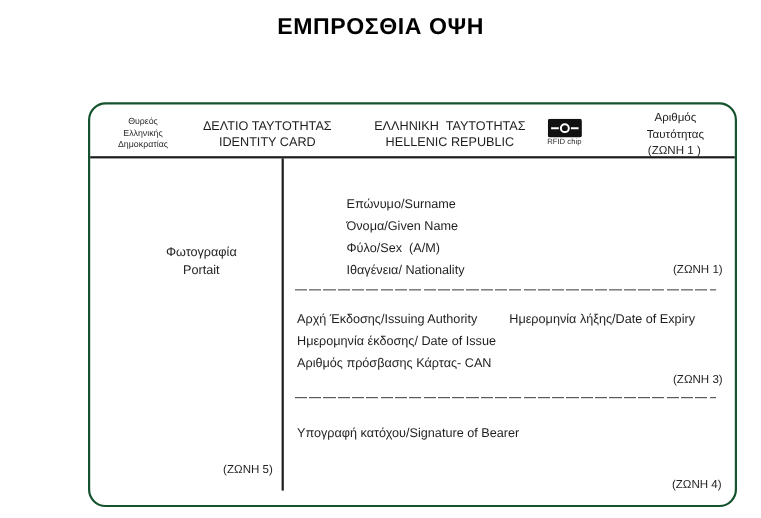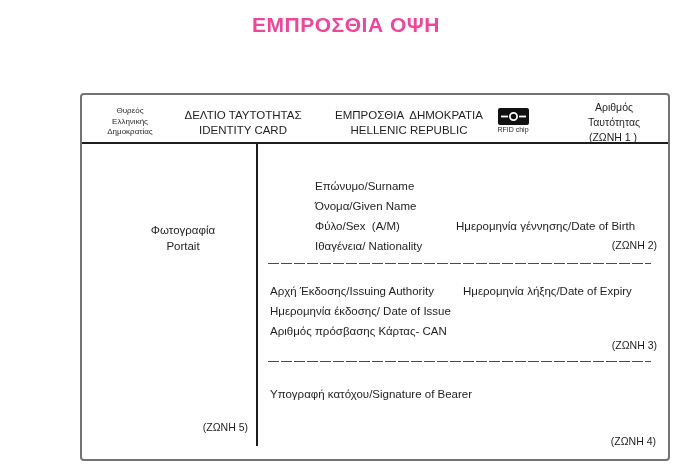--- a/index.html
+++ b/index.html
@@ -3,25 +3,25 @@
 <meta charset="utf-8">
 <style>
   html,body{margin:0;padding:0;background:#ffffff;}
   .page{
     position:relative;width:692px;height:471px;background:#ffffff;
     font-family:"Liberation Sans",sans-serif;color:#1f1f1f;overflow:hidden;
   }
   .pre{white-space:pre-wrap;}
   .title{
     position:absolute;top:13px;left:0;right:0;margin:0;text-align:center;
-    font-size:21px;font-weight:bold;color:#ec4899;letter-spacing:.5px;
+    font-size:21px;font-weight:bold;color:#000000;letter-spacing:.5px;
   }
   .card{
     position:absolute;left:80px;top:93px;width:586px;height:364px;
-    border:2px solid #737373;border-radius:4px;background:#fff;
+    border:2px solid #14532d;border-radius:16px;background:#fff;
   }
   .header{position:absolute;top:0;left:0;right:0;height:47px;border-bottom:2px solid #1c1c1c;}
   .hblock{position:absolute;text-align:center;}
   .emblem{left:8px;top:11px;width:80px;font-size:8px;line-height:10.5px;color:#2a2a2a;}
   .title-block{left:80px;top:13px;width:162px;font-size:11.5px;line-height:14.5px;}
   .republic-block{left:246px;top:13px;width:162px;font-size:11.5px;line-height:14.5px;}
   .rfid{position:absolute;left:406px;top:13px;width:50px;text-align:center;}
   .rfid svg{display:block;margin:0 auto;}
   .rfid-label{font-size:7px;margin-top:1px;color:#2a2a2a;}
   .number-block{position:absolute;right:4px;top:5px;width:100px;font-size:10.5px;line-height:15px;text-align:center;}
@@ -59,21 +59,21 @@
       <div class="hblock emblem pre">Θυρεός
 Ελληνικής
 Δημοκρατίας</div>
 
       <div class="hblock title-block">
         <div>ΔΕΛΤΙΟ ΤΑΥΤΟΤΗΤΑΣ</div>
         <div>IDENTITY CARD</div>
       </div>
 
       <div class="hblock republic-block">
-        <div class="pre">ΕΜΠΡΟΣΘΙΑ  ΔΗΜΟΚΡΑΤΙΑ</div>
+        <div class="pre">ΕΛΛΗΝΙΚΗ  ΤΑΥΤΟΤΗΤΑΣ</div>
         <div>HELLENIC REPUBLIC</div>
       </div>
 
       <div class="rfid">
         <svg width="31" height="17" viewBox="0 0 31 17">
           <rect x="0" y="0" width="31" height="17" rx="2" fill="#111111"></rect>
           <circle cx="15.5" cy="8.5" r="3.6" fill="none" stroke="#ffffff" stroke-width="1.8"></circle>
           <line x1="3" y1="8.5" x2="10" y2="8.5" stroke="#ffffff" stroke-width="1.8"></line>
           <line x1="21" y1="8.5" x2="28" y2="8.5" stroke="#ffffff" stroke-width="1.8"></line>
         </svg>
@@ -94,22 +94,21 @@
     </div>
 
     <div class="content">
 
       <div class="lines z2-lines">
         <div>Επώνυμο/Surname</div>
         <div>Όνομα/Given Name</div>
         <div>Φύλο/Sex  (Α/Μ)</div>
         <div>Ιθαγένεια/ Nationality</div>
       </div>
-      <div class="dob">Ημερομηνία γέννησης/Date of Birth</div>
-      <div class="zone z2">(ΖΩΝΗ 2)</div>
+      <div class="zone z2">(ΖΩΝΗ 1)</div>
 
       <div class="dash dash1"></div>
 
       <div class="lines z3-lines">
         <div>Αρχή Έκδοσης/Issuing Authority</div>
         <div>Ημερομηνία έκδοσης/ Date of Issue</div>
         <div>Αριθμός πρόσβασης Κάρτας- CAN</div>
       </div>
       <div class="expiry">Ημερομηνία λήξης/Date of Expiry</div>
       <div class="zone z3">(ΖΩΝΗ 3)</div>

